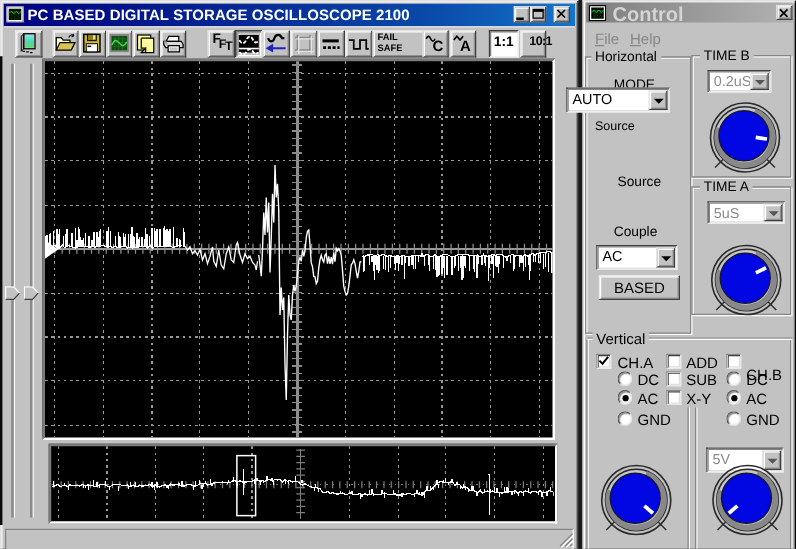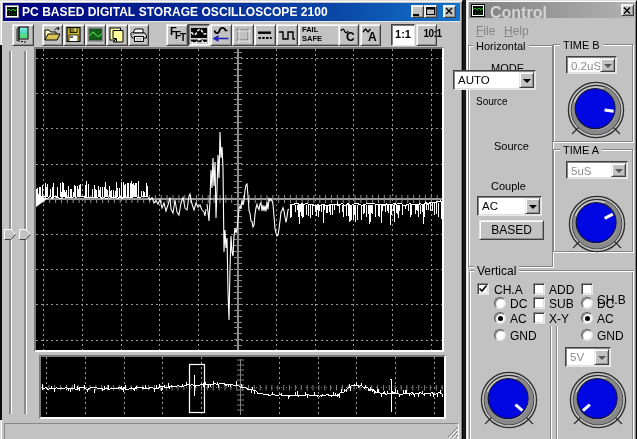--- a/index.html
+++ b/index.html
@@ -353,21 +353,21 @@
 <div class="cb" style="left:533px;top:312px"></div>
 <div class="lbl" style="left:549px;top:312px">X-Y</div>
 <div class="rad sel" style="left:581px;top:312px"></div>
 <div class="lbl" style="left:597px;top:312px">AC</div>
 
 <div class="rad" style="left:494px;top:329px"></div>
 <div class="lbl" style="left:510px;top:329px">GND</div>
 <div class="rad" style="left:581px;top:329px"></div>
 <div class="lbl" style="left:597px;top:329px">GND</div>
 
-<div class="cmb dis" style="left:565px;top:347px;width:46px;height:20px">
+<div class="cmb dis" style="left:565px;top:358px;width:62px;height:20px">
       <div class="t">5V</div>
       <div class="d">
         <div class="a"></div>
       </div>
     </div>
 <svg style="position:absolute;left:475px;top:366px" width="68" height="68" viewBox="0 0 68 68">
 <path d="M18 50 L10 58 M50 50 L58 58" stroke="#303030" stroke-width="1.2"></path>
 <circle cx="34" cy="34" r="27.6" fill="none" stroke="#2a2a2a" stroke-width="1.3"></circle>
 <circle cx="34" cy="34" r="24.6" fill="#c6c6c6" stroke="#2a2a2a" stroke-width="1.3"></circle>
 <path d="M41.6 13.1 A22.2 22.2 0 1 1 13.1 26.4" fill="none" stroke="#888" stroke-width="4.8"></path>

